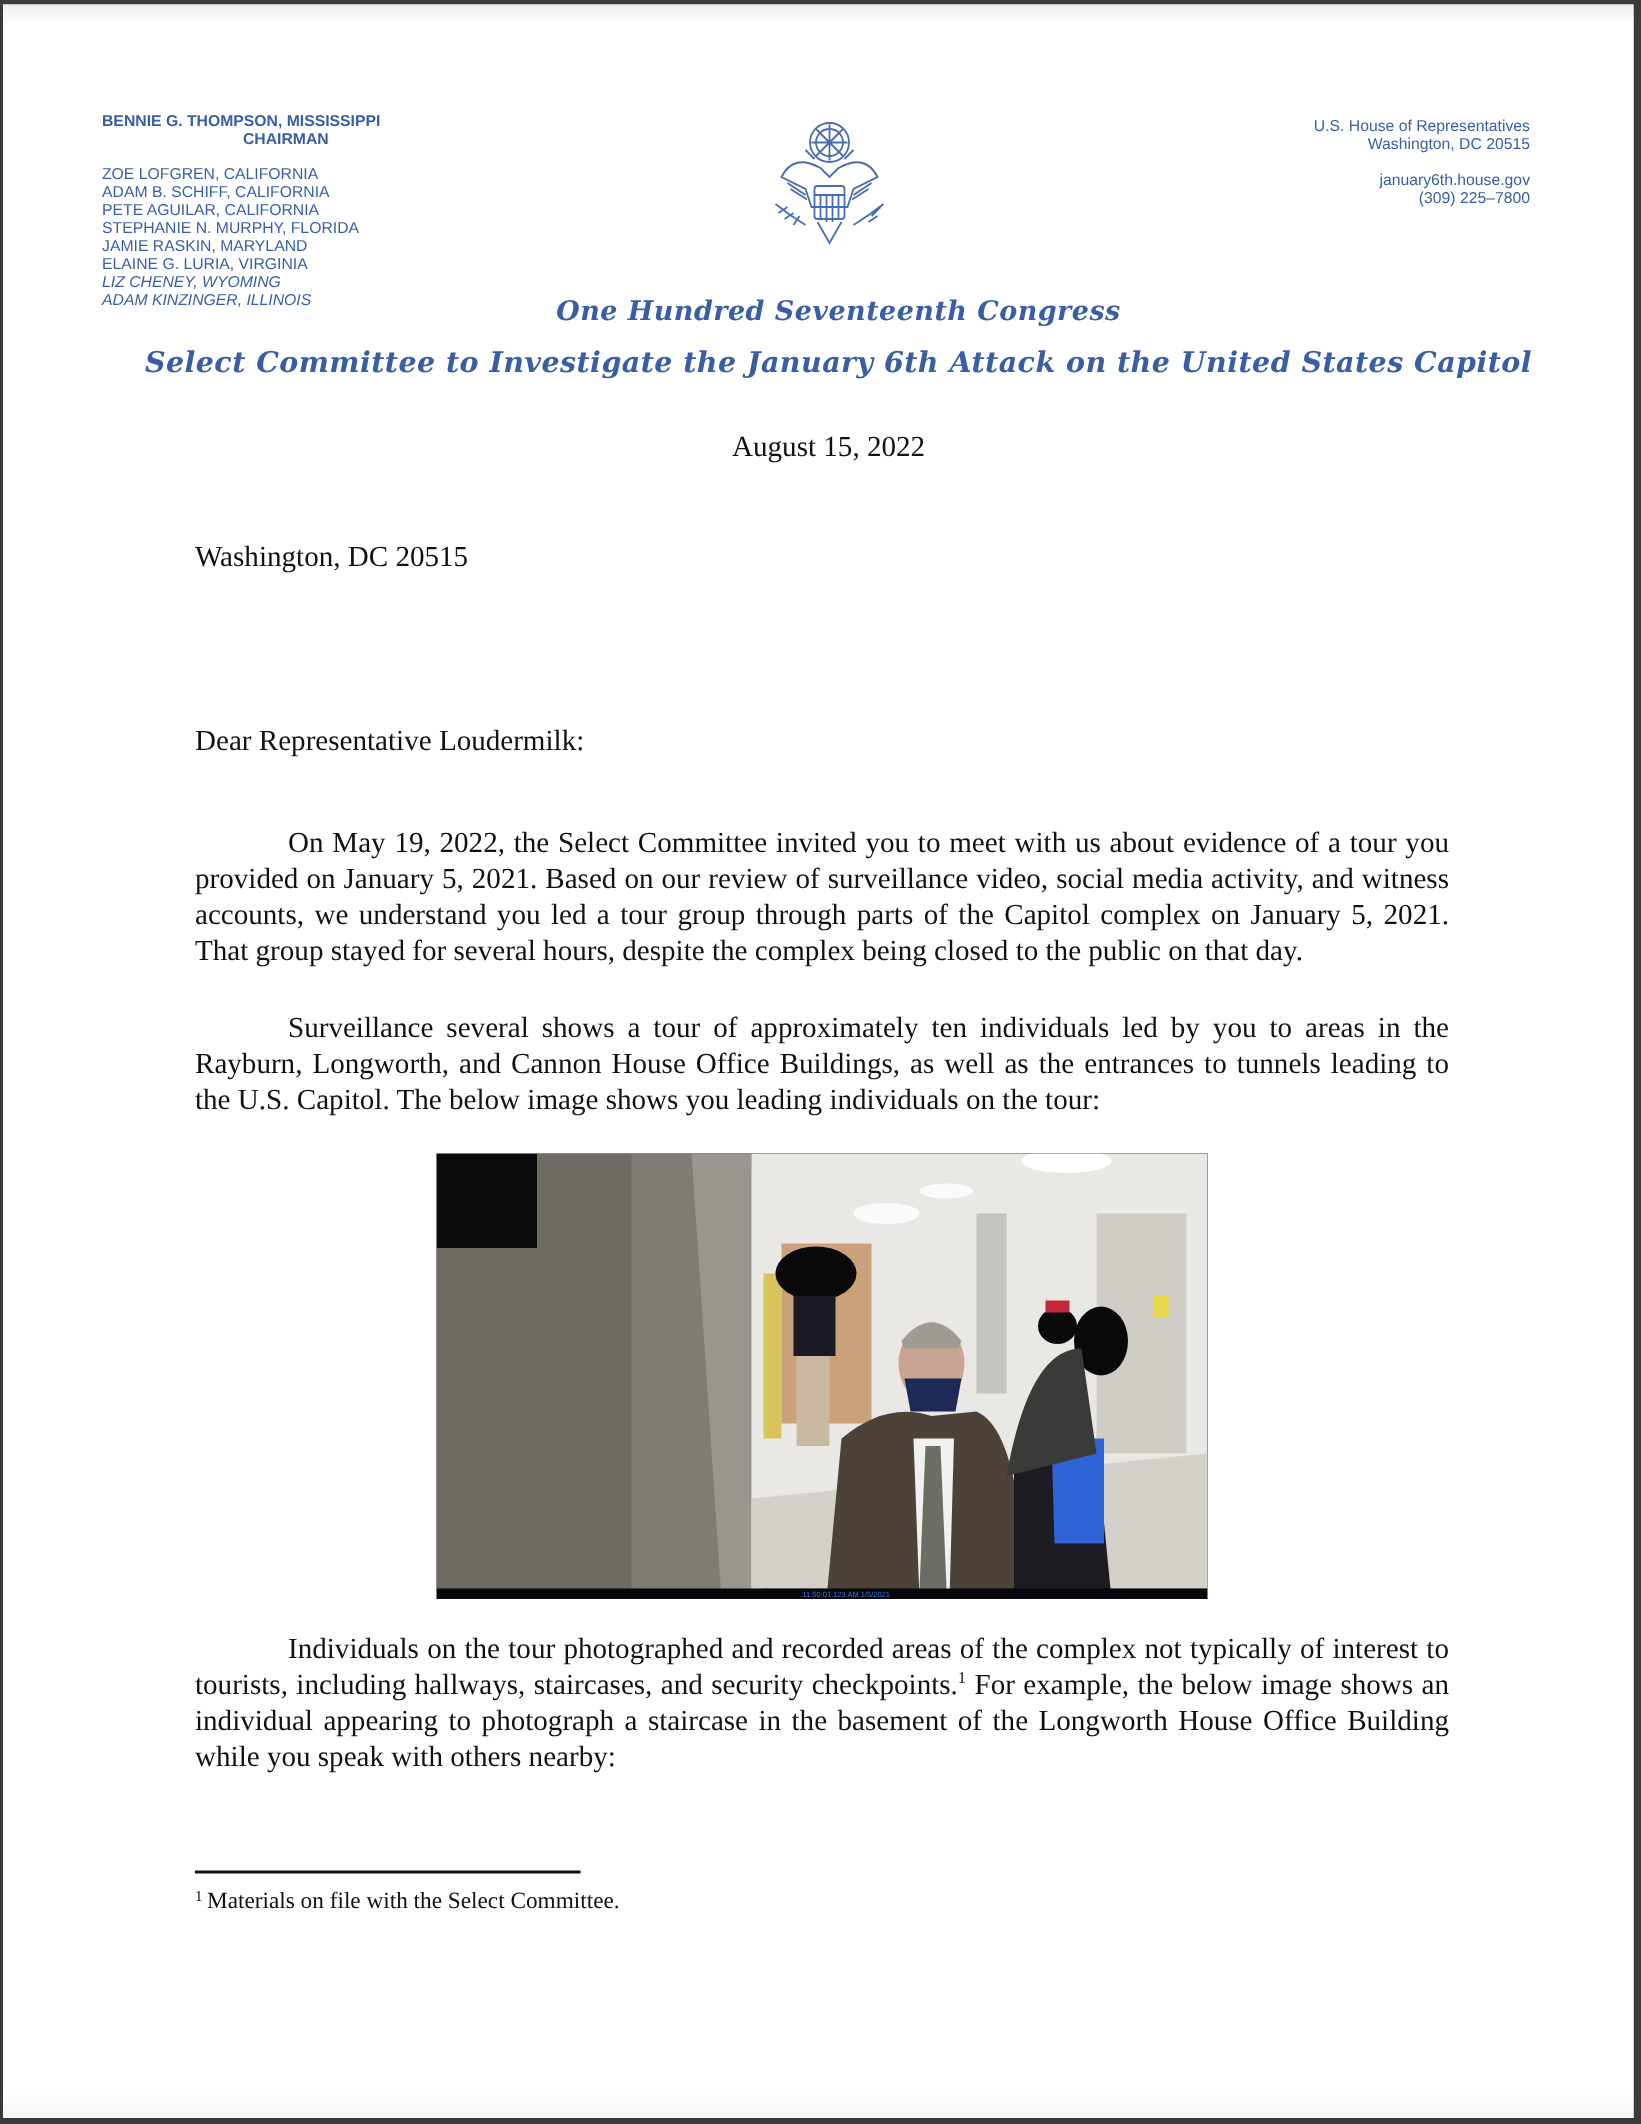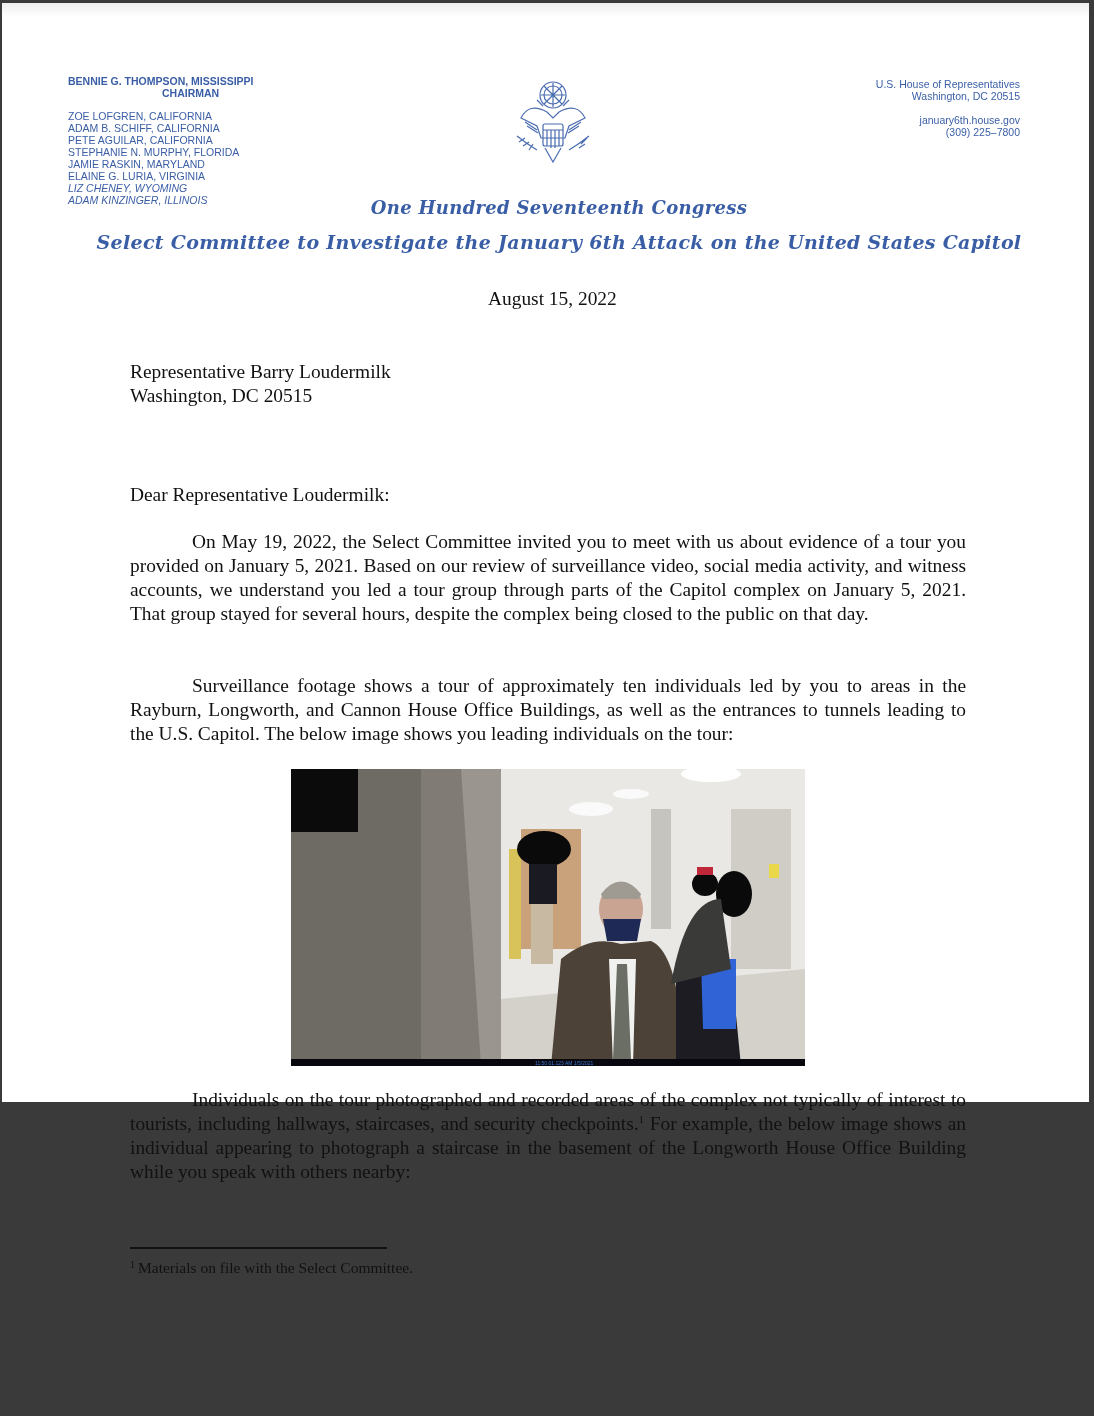--- a/index.html
+++ b/index.html
@@ -2,21 +2,21 @@
 <html><head>
 <meta charset="utf-8">
 <style>
   html, body { margin: 0; padding: 0; }
   body {
     width: 1094px; height: 1416px; overflow: hidden;
     background: #3a3a3a;
     position: relative;
   }
   .page {
-    position: absolute; left: 2px; top: 3px; width: 1087px; height: 1099px;
+    position: absolute; left: 2px; top: 3px; width: 1087px; height: 1409px;
     background: #ffffff;
     background-image: linear-gradient(to bottom, #eeeeee 0px, #ffffff 14px, #ffffff 1390px, #f6f6f6 1409px);
   }
   .lh {
     color: #3a5ea6;
     font-family: "Liberation Sans", sans-serif;
     font-size: 10.5px;
     line-height: 12px;
   }
   .lh-left { position: absolute; left: 66px; top: 72px; width: 240px; }
@@ -35,21 +35,21 @@
   .bl1 { top: 194px; font-size: 18px; padding-left: 0; font-style: italic; }
   .bl2 { top: 228px; font-size: 19px; font-style: italic; }
   .body-text {
     font-family: "Liberation Serif", serif; font-size: 19.4px; color: #111;
     line-height: 24px;
   }
   .date { position: absolute; left: 486px; top: 284px; }
   .addr { position: absolute; left: 128px; top: 357px; }
   .salute { position: absolute; left: 128px; top: 480px; text-align: right; }
   .para { position: absolute; left: 128px; width: 836px; text-align: justify; text-indent: 62px; }
-  .p1 { top: 527px; }
+  .p1 { top: 548px; }
   .p2 { top: 671px; }
   .p3 { top: 1085px; }
   .para sup { font-size: 11px; vertical-align: 7px; line-height: 0; }
   .photo {
     position: absolute; left: 289px; top: 766px; width: 514px; height: 297px;
     background: #2a2a2a; overflow: hidden;
   }
   .photo svg { display: block; }
   .fn-rule { position: absolute; left: 128px; top: 1244px; width: 257px; height: 2px; background: #111; }
   .footnote {
@@ -101,28 +101,27 @@
     <div>january6th.house.gov</div>
     <div>(309) 225–7800</div>
   </div>
 
   <div class="bl bl1">One Hundred Seventeenth Congress</div>
   <div class="bl bl2">Select Committee to Investigate the January 6th Attack on the United States Capitol</div>
 
   <div class="body-text date">August 15, 2022</div>
 
   <div class="body-text addr" id="addr">
-      <div>Representative Barry Loudermilk</div>
       <div>Washington, DC 20515</div>
     </div>
 
   <div class="body-text salute">Dear Representative Loudermilk:</div>
 
   <div class="body-text para p1">On May 19, 2022, the Select Committee invited you to meet with us about evidence of a tour you provided on January 5, 2021. Based on our review of surveillance video, social media activity, and witness accounts, we understand you led a tour group through parts of the Capitol complex on January 5, 2021.  That group stayed for several hours, despite the complex being closed to the public on that day.</div>
-  <div class="body-text para p2">Surveillance footage shows a tour of approximately ten individuals led by you to areas in the Rayburn, Longworth, and Cannon House Office Buildings, as well as the entrances to tunnels leading to the U.S. Capitol. The below image shows you leading individuals on the tour:</div>
+  <div class="body-text para p2">Surveillance several shows a tour of approximately ten individuals led by you to areas in the Rayburn, Longworth, and Cannon House Office Buildings, as well as the entrances to tunnels leading to the U.S. Capitol. The below image shows you leading individuals on the tour:</div>
 
   <div class="photo">
     <svg width="514" height="297" viewBox="0 0 514 297">
 
       <rect x="0" y="0" width="212" height="297" fill="#6e6a64"></rect>
       <rect x="0" y="0" width="67" height="63" fill="#0b0b0b"></rect>
       <rect x="130" y="0" width="80" height="290" fill="#807b74"></rect>
       <path d="M170 0 L210 0 L218 297 L190 297 Z" fill="#9a958e"></path>
 
       <rect x="210" y="0" width="304" height="290" fill="#e9e8e4"></rect>

